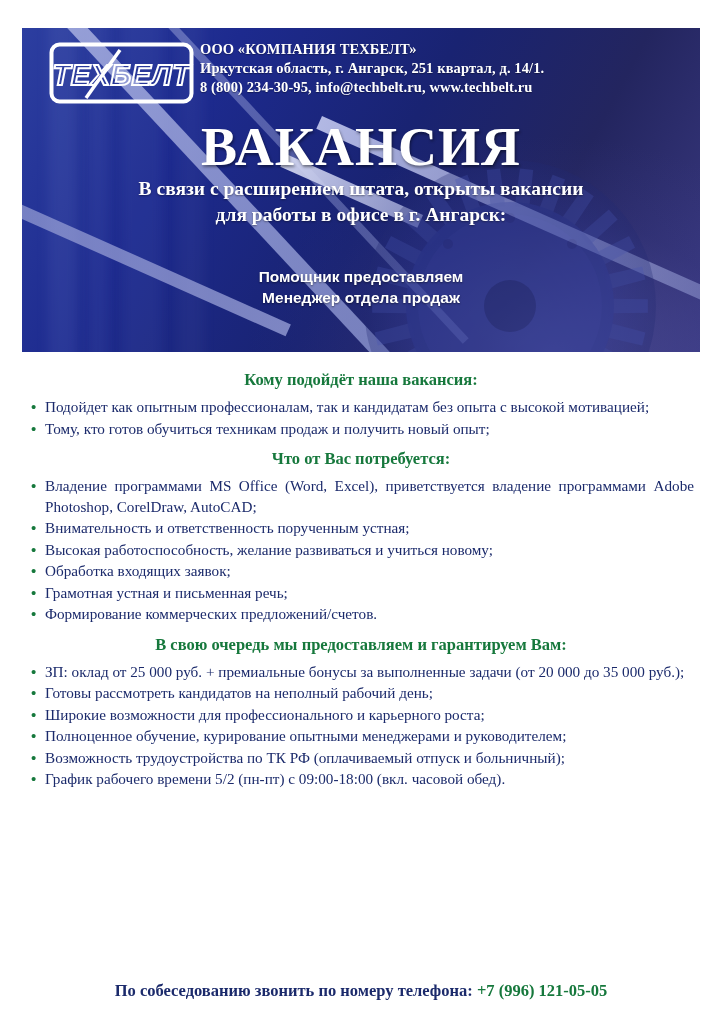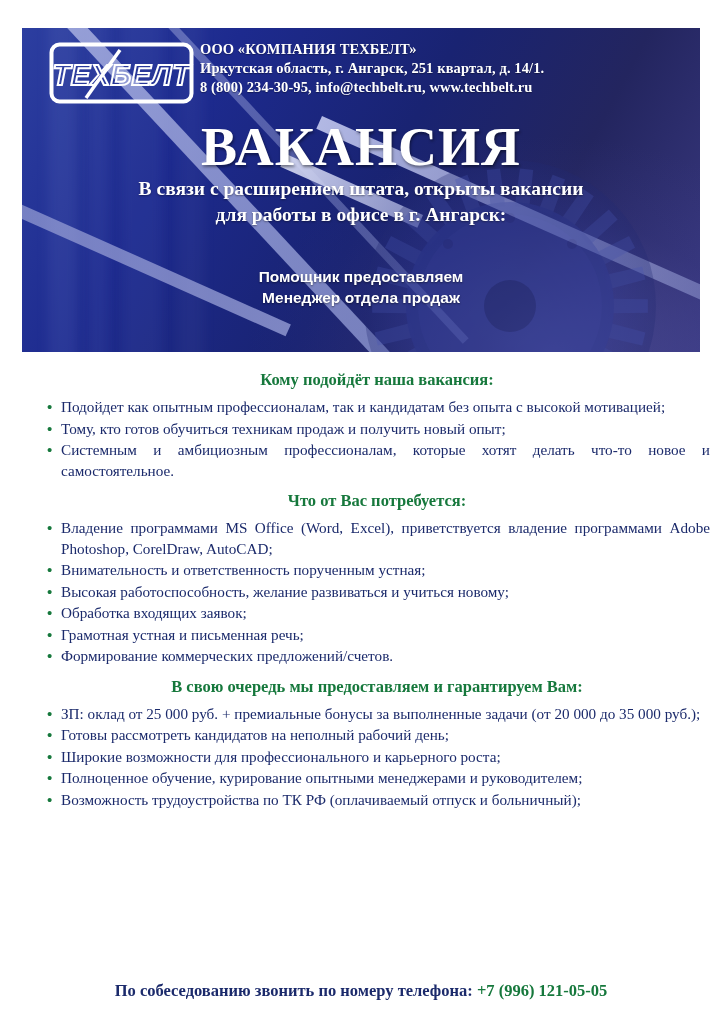--- a/index.html
+++ b/index.html
@@ -137,21 +137,21 @@
     font-weight: bold;
     font-size: 15.5px;
     line-height: 21px;
     font-family: "Liberation Sans", sans-serif;
     text-shadow: 0 1px 2px rgba(0,0,0,.45);
   }
 
   
   #content {
     position: absolute;
-    left: 38px;
+    left: 22px;
     top: 360px;
     width: 678px;
   }
   .section { margin-bottom: 2px; }
   .sec-head {
     text-align: center;
     color: #16783c;
     font-weight: bold;
     font-size: 16.5px;
     font-family: "Liberation Serif", serif;
@@ -251,21 +251,20 @@
   </div>
 </div>
 
 <div id="content">
 
   <div class="section">
     <div class="sec-head">Кому подойдёт наша вакансия:</div>
     <div class="bullets">
       <div class="bullet justify">Подойдет как опытным профессионалам, так и кандидатам без опыта с высокой мотивацией;</div>
       <div class="bullet">Тому, кто готов обучиться техникам продаж и получить новый опыт;</div>
-      <div class="bullet justify">Системным и амбициозным профессионалам, которые хотят делать что-то новое и самостоятельное.</div>
     </div>
   </div>
 
   <div class="section">
     <div class="sec-head">Что от Вас потребуется:</div>
     <div class="bullets">
       <div class="bullet justify">Владение программами MS Office (Word, Excel), приветствуется владение программами Adobe Photoshop, CorelDraw, AutoCAD;</div>
       <div class="bullet">Внимательность и ответственность порученным устная;</div>
       <div class="bullet">Высокая работоспособность, желание развиваться и учиться новому;</div>
       <div class="bullet">Обработка входящих заявок;</div>
@@ -275,20 +274,21 @@
   </div>
 
   <div class="section">
     <div class="sec-head">В свою очередь мы предоставляем и гарантируем Вам:</div>
     <div class="bullets">
       <div class="bullet justify">ЗП: оклад от 25 000 руб. +  премиальные бонусы за выполненные задачи (от 20 000 до 35 000 руб.);</div>
       <div class="bullet">Готовы рассмотреть кандидатов на неполный рабочий день;</div>
       <div class="bullet">Широкие возможности для профессионального и карьерного роста;</div>
       <div class="bullet">Полноценное обучение, курирование опытными менеджерами и руководителем;</div>
       <div class="bullet">Возможность трудоустройства по ТК РФ (оплачиваемый отпуск и больничный);</div>
+      <div class="bullet">График рабочего времени 5/2 (пн-пт) с 09:00-18:00 (вкл. часовой обед).</div>
     </div>
   </div>
 </div>
 
 <div id="footer-line">
   <span>По собеседованию звонить по номеру телефона:</span>
   <span id="footer-phone">+7 (996) 121-05-05</span>
 </div>
 
 </body></html>

